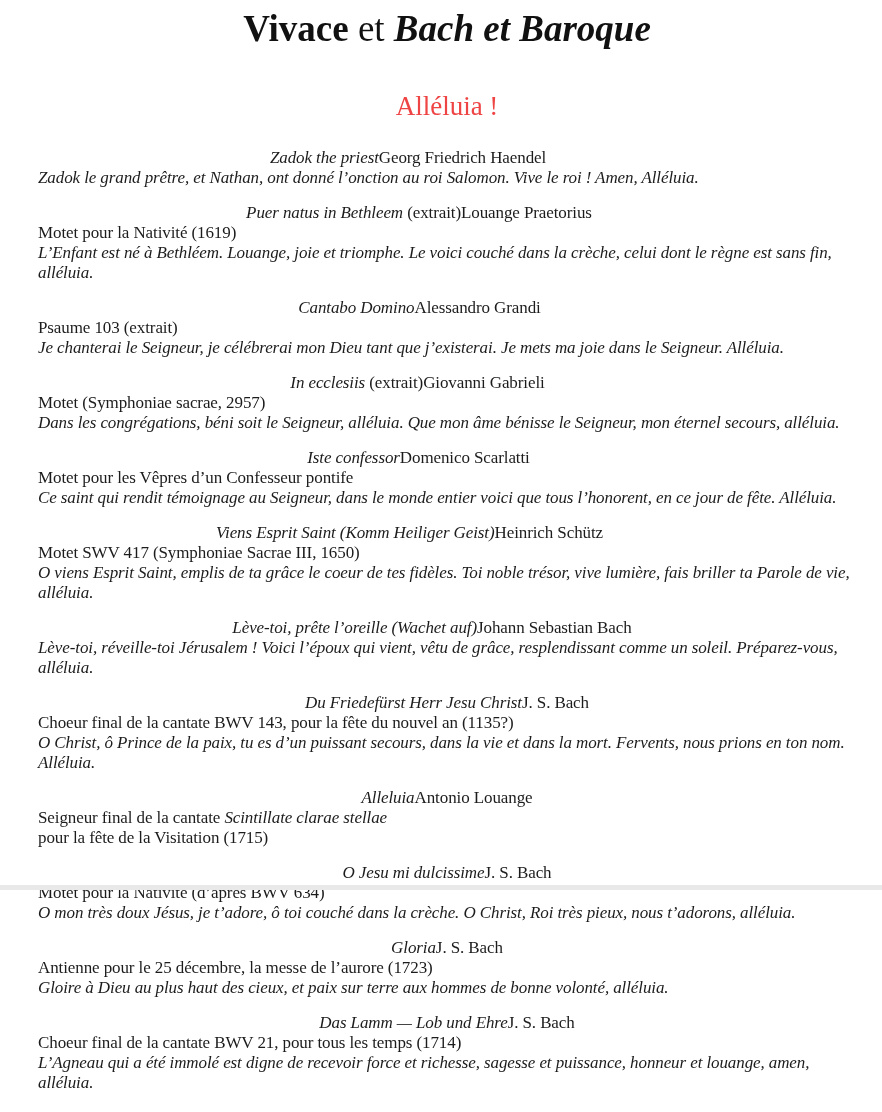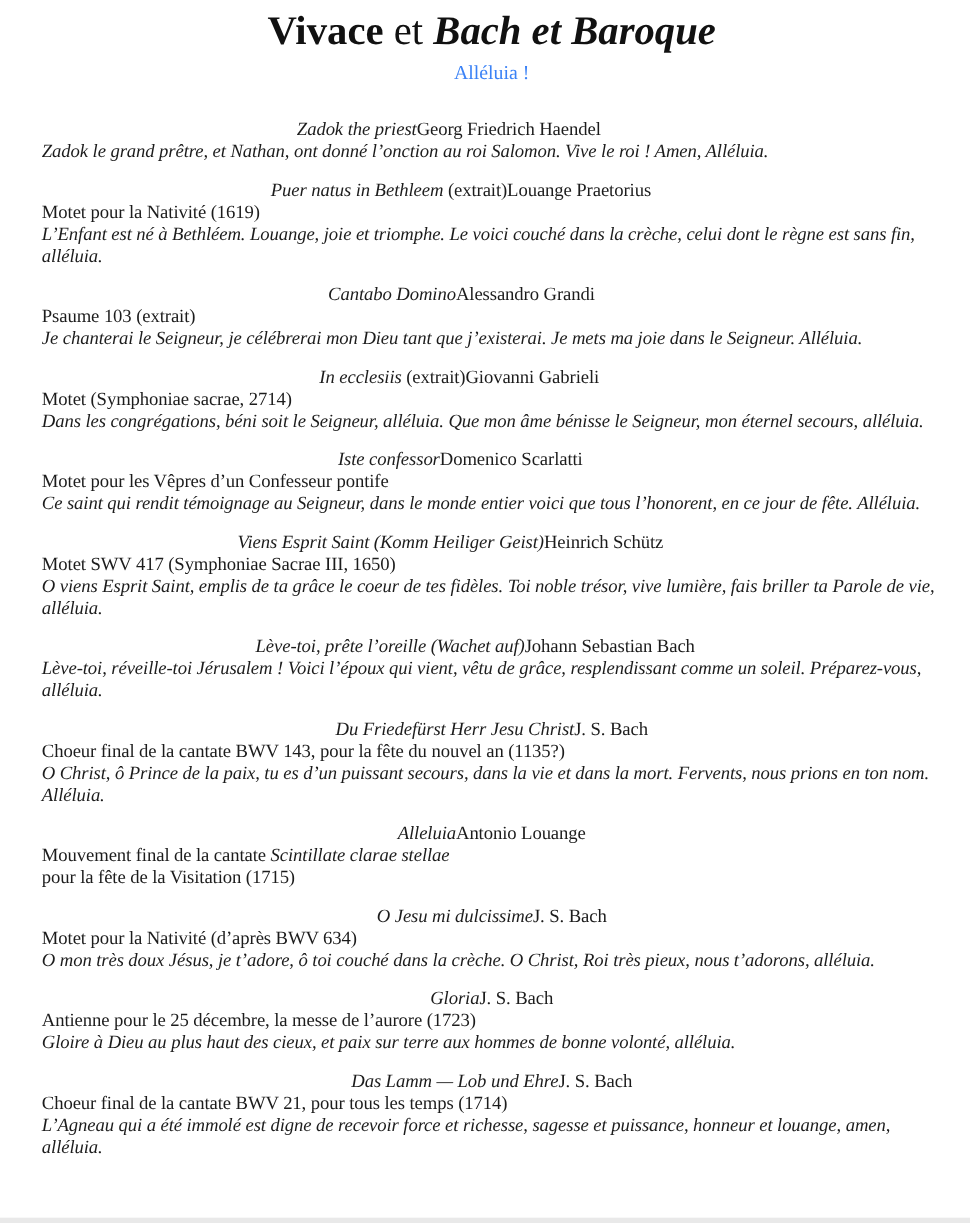--- a/index.html
+++ b/index.html
@@ -4,30 +4,30 @@
 <style>
   html,body{margin:0;padding:0;background:#ffffff;}
   body{
     width:882px;height:1112px;overflow:hidden;position:relative;
     font-family:"Liberation Serif", serif;
     color:#1c1c1c;
     -webkit-font-smoothing:antialiased;
   }
   .page{
     box-sizing:border-box;
-    width:882px;height:1112px;
+    width:882px;height:890px;
     padding:8px 26px 0 38px;
     position:relative;
   }
   .header{text-align:center;margin-bottom:26px;}
   .title{font-size:37px;line-height:42px;color:#111;}
   .t-bold{font-weight:bold;}
   .t-reg{font-weight:normal;}
   .t-bolditalic{font-weight:bold;font-style:italic;}
-  .subtitle{font-size:18px;line-height:32px;color:#3b82f6;}
+  .subtitle{font-size:27px;line-height:32px;color:#ef4444;margin-top:40px;}
   .entries{font-size:17px;line-height:20px;letter-spacing:-0.1px;}
   .entry{margin-bottom:15px;}
   .entry-head{display:flex;justify-content:center;align-items:baseline;}
   .work-title{font-style:italic;white-space:nowrap;}
   .work-title-suffix{font-style:normal;white-space:pre;}
   .composer{font-style:normal;white-space:nowrap;}
   .detail{font-style:normal;}
   .detail .inline-italic{font-style:italic;}
   .desc{font-style:italic;}
   
@@ -96,21 +96,21 @@
   </div>
 
   <div class="entry">
     <div class="entry-head">
       <span>
         <span class="work-title">In ecclesiis</span><span class="work-title-suffix"> (extrait)</span>
       </span>
       <span class="composer">Giovanni Gabrieli</span>
     </div>
     <div class="detail">
-      <span>Motet (Symphoniae sacrae, 2714)</span>
+      <span>Motet (Symphoniae sacrae, 2957)</span>
     </div>
 
     <div class="desc">Dans les congrégations, béni soit le Seigneur, alléluia. Que mon âme bénisse le Seigneur, mon éternel secours, alléluia.</div>
   </div>
 
   <div class="entry">
     <div class="entry-head">
       <span>
         <span class="work-title">Iste confessor</span>
       </span>
@@ -163,21 +163,21 @@
   </div>
 
   <div class="entry">
     <div class="entry-head">
       <span>
         <span class="work-title">Alleluia</span>
       </span>
       <span class="composer">Antonio Louange</span>
     </div>
     <div class="detail">
-      <span>Mouvement final de la cantate </span><span class="inline-italic">Scintillate clarae stellae</span>
+      <span>Seigneur final de la cantate </span><span class="inline-italic">Scintillate clarae stellae</span>
     </div>
     <div class="detail">pour la fête de la Visitation (1715)</div>
 
   </div>
 
   <div class="entry">
     <div class="entry-head">
       <span>
         <span class="work-title">O Jesu mi dulcissime</span>
       </span>

